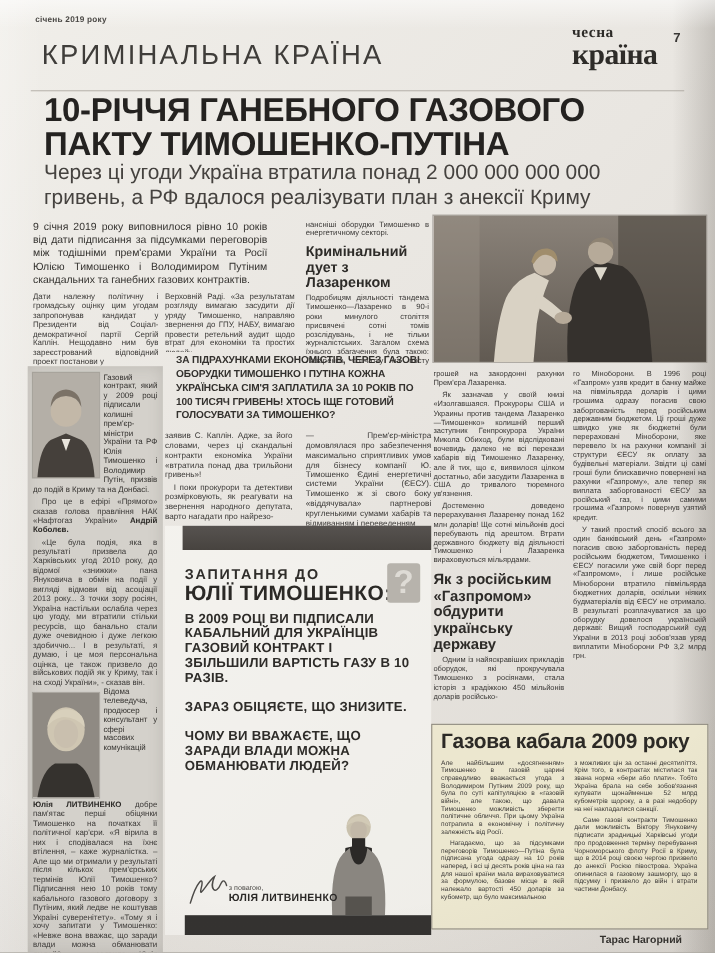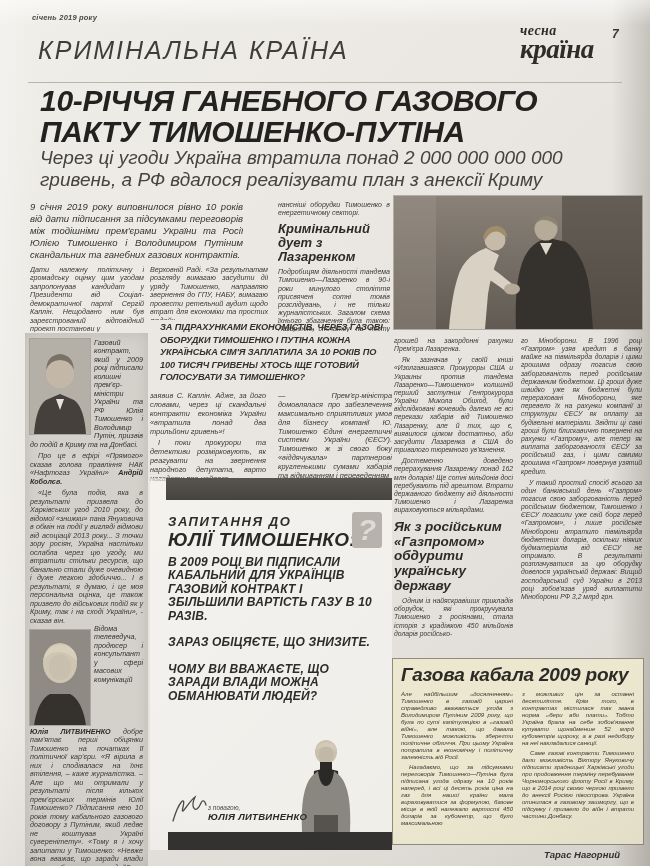--- a/index.html
+++ b/index.html
@@ -3,21 +3,20 @@
 <meta charset="utf-8">
 <style>
   html,body{margin:0;padding:0;background:#a8a49e;}
   .page{
     position:relative;width:650px;height:866px;margin:0 auto;overflow:hidden;
     font-family:"Liberation Sans",sans-serif;color:#3a3836;
     background:
       linear-gradient(to bottom, rgba(255,255,255,.55), rgba(255,255,255,0) 3%),
       linear-gradient(to right, rgba(255,255,255,.25), rgba(0,0,0,0) 6%, rgba(0,0,0,0) 94%, rgba(70,64,56,.22)),
       linear-gradient(135deg,#f0eee9 0%, #e9e6e1 45%, #ddd9d3 100%);
-    font-style: italic;
   }
   .page::after{
     content:'';position:absolute;inset:0;pointer-events:none;
     background:radial-gradient(130% 110% at 45% 35%, rgba(0,0,0,0) 55%, rgba(60,54,47,.16) 100%);
   }
   .abs{position:absolute;}
   .jus{text-align:justify;}
   p{margin:0;}
   .ind{text-indent:8px;}
 

